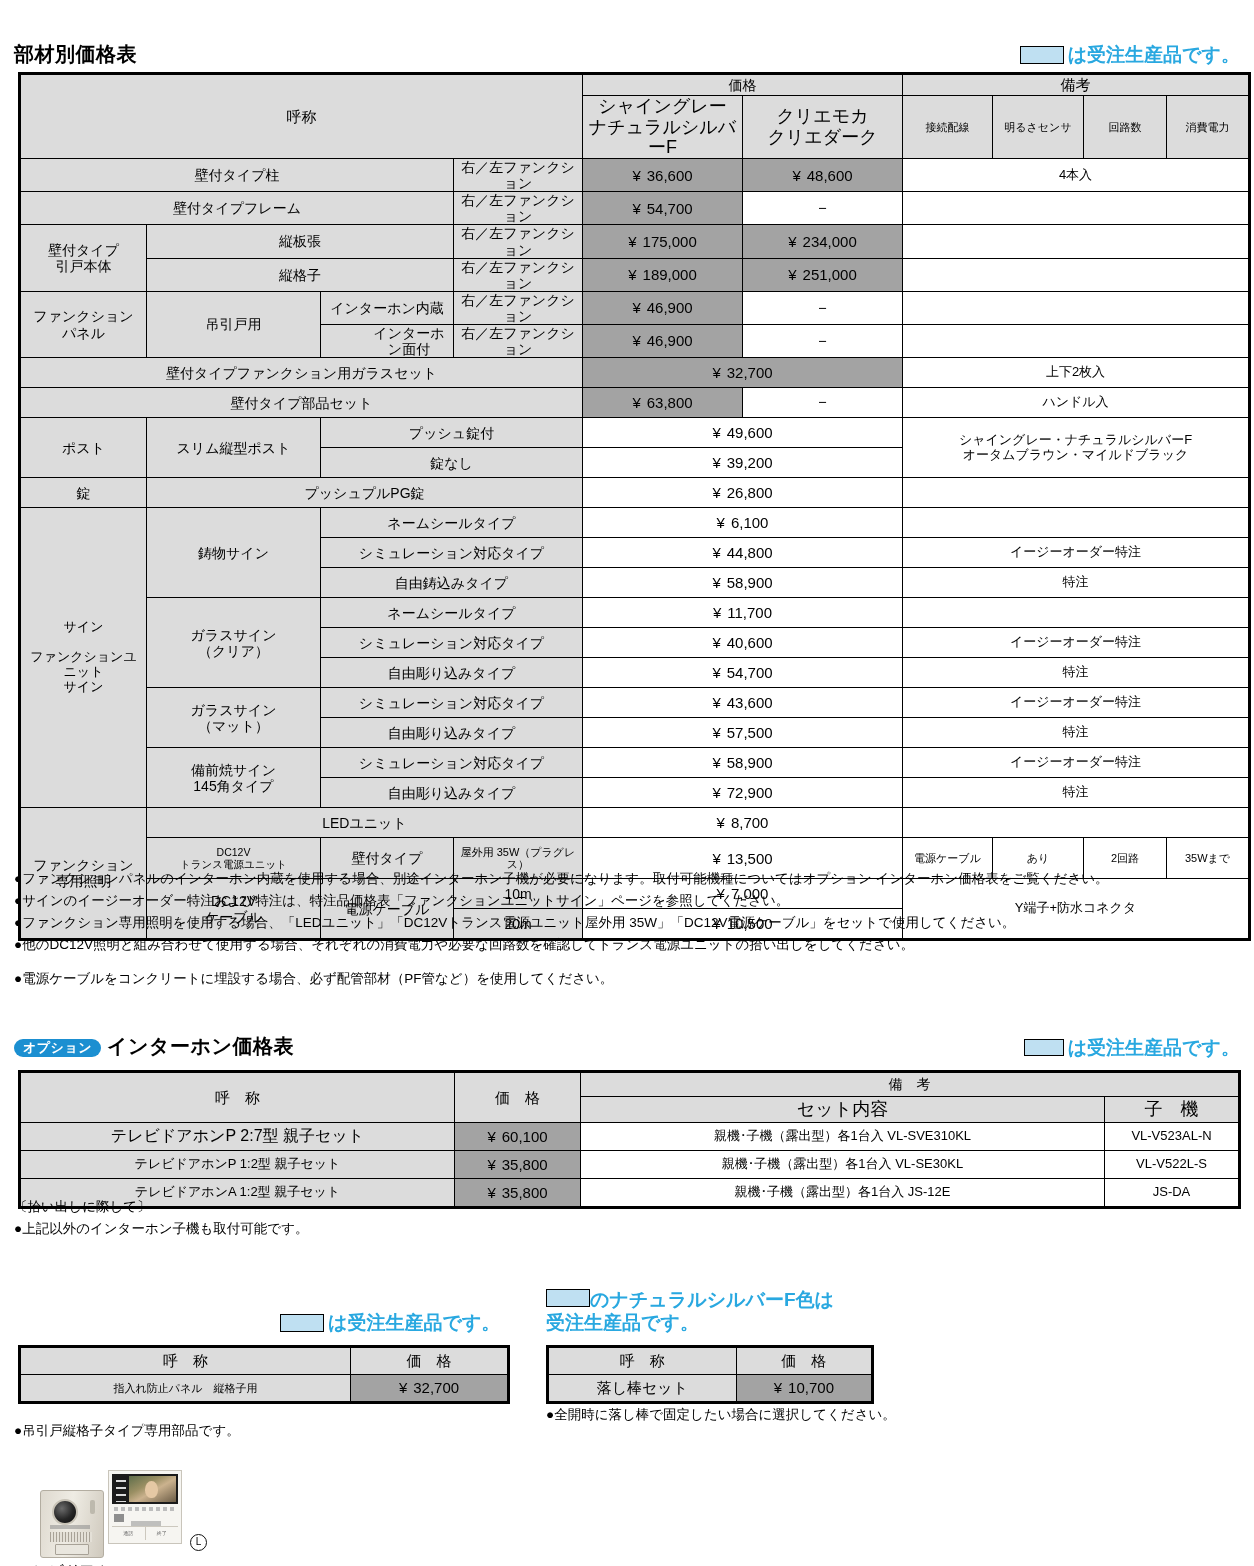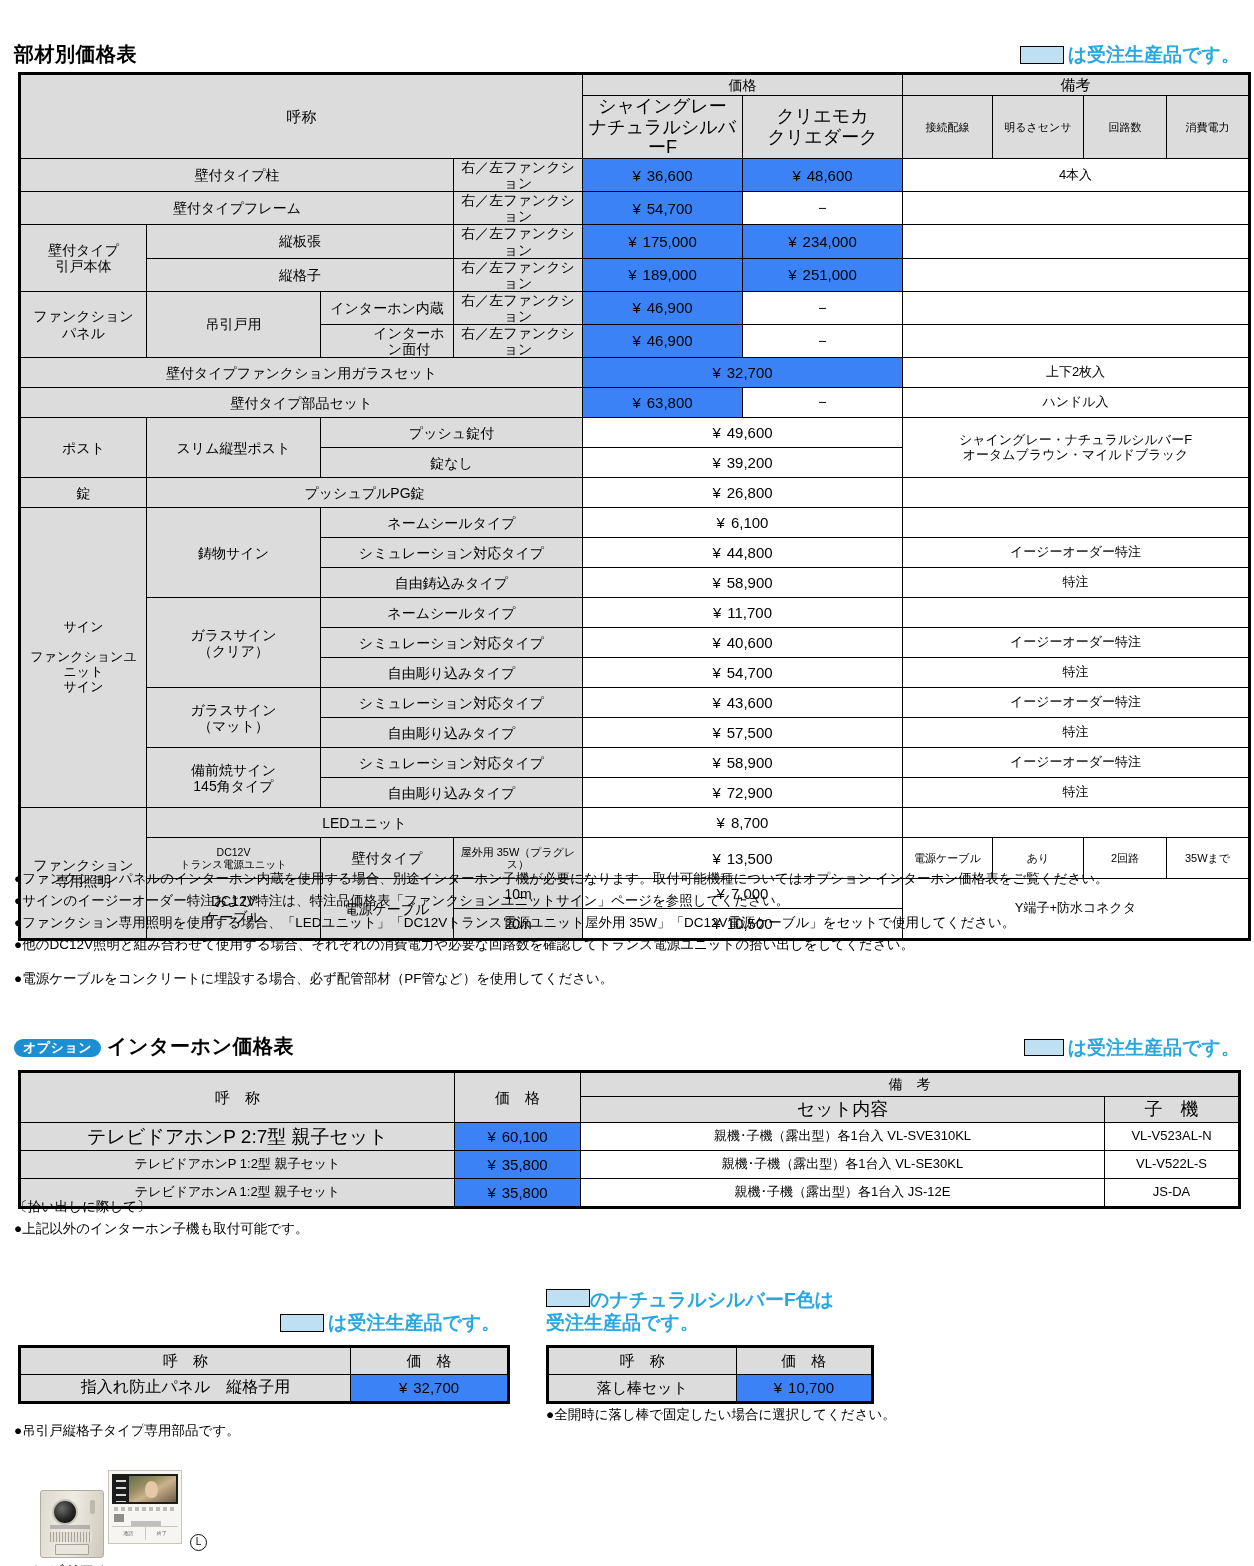--- a/index.html
+++ b/index.html
@@ -69,21 +69,21 @@
     border: 1px solid #000;
     padding: 0 3px;
     text-align: center;
     vertical-align: middle;
     font-weight: normal;
     line-height: 1.15;
     word-break: break-all;
   }
   .hdr { background: #dcdcdc; font-size: 18px; }
   .namecell { background: #dcdcdc; font-size: 14px; }
-  .hl { background: #3b82f6; font-weight: bold; }
+  .hl { background: #a3a3a3; font-weight: bold; }
   .price { font-weight: bold; font-size: 15px; white-space: nowrap; }
   .price .yen { margin-right: 6px; }
   .dash { font-weight: bold; font-size: 16px; }
   .small { font-size: 11px; }
   .xsmall { font-size: 10.5px; }
 
   
   .outerbox { border: 2.5px solid #000; display: inline-block; }
 
   
@@ -486,21 +486,21 @@
           <tr>
       <td class="hdr" rowspan="2" style="height:48px;font-size:15px;">呼　称</td>
       <td class="hdr" rowspan="2" style="font-size:15px;">価　格</td>
       <td class="hdr" colspan="2" style="height:23px;font-size:14px;">備　考</td>
     </tr>
     <tr>
       <td class="hdr" style="height:25px;">セット内容</td>
       <td class="hdr">子　機</td>
     </tr>
     <tr>
-      <td class="namecell" style="height:27px;font-size:19px;">テレビドアホンP 2:7型 親子セット</td>
+      <td class="namecell" style="height:27px;font-size:16px;">テレビドアホンP 2:7型 親子セット</td>
       <td class="hl price"><span class="yen">¥</span><span>60,100</span></td>
       <td>親機･子機（露出型）各1台入 VL-SVE310KL</td>
       <td>VL-V523AL-N</td>
     </tr>
     <tr>
       <td class="namecell" style="height:27px;font-size:13px;">テレビドアホンP 1:2型 親子セット</td>
       <td class="hl price"><span class="yen">¥</span><span>35,800</span></td>
       <td>親機･子機（露出型）各1台入 VL-SE30KL</td>
       <td>VL-V522L-S</td>
     </tr>
@@ -529,21 +529,21 @@
     <colgroup>
           <col style="width:328px">
           <col style="width:156px">
         </colgroup>
     <tbody>
           <tr>
       <td class="hdr" style="height:26px;font-size:15px;">呼　称</td>
       <td class="hdr" style="font-size:15px;">価　格</td>
     </tr>
     <tr>
-      <td class="namecell" style="height:26px;font-size:16px;font-family:Liberation Mono, monospace;">指入れ防止パネル　縦格子用</td>
+      <td class="namecell" style="height:26px;font-size:11px;">指入れ防止パネル　縦格子用</td>
       <td class="hl price"><span class="yen">¥</span><span>32,700</span></td>
     </tr>
   </tbody>
       </table>
   </div>
   <div class="notes" style="left:14px; top:1384px;">
     <div>●吊引戸縦格子タイプ専用部品です。</div>
   </div>
 
   <div class="bt-notice" style="left:546px; top:1252px;">

